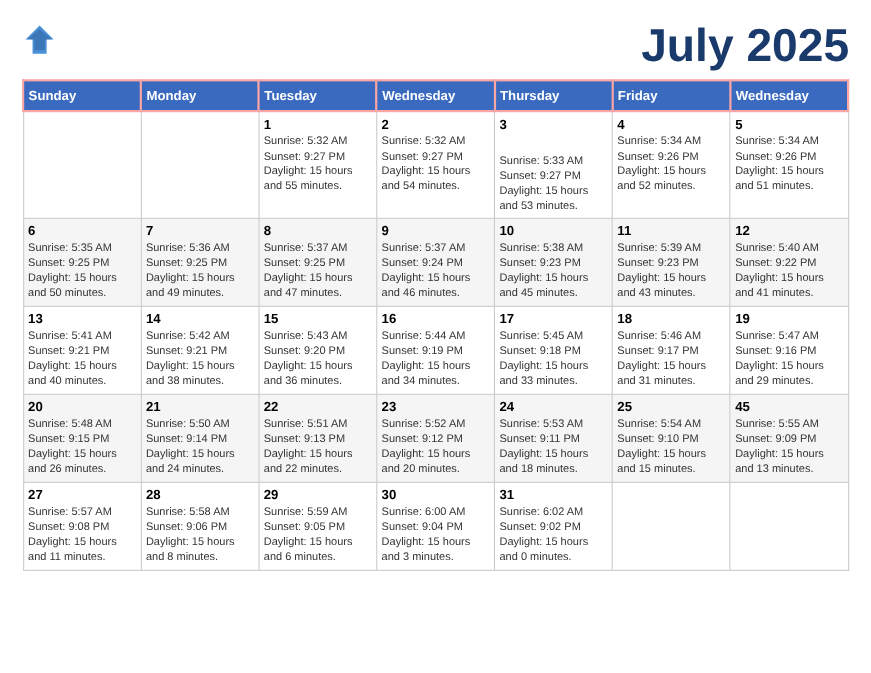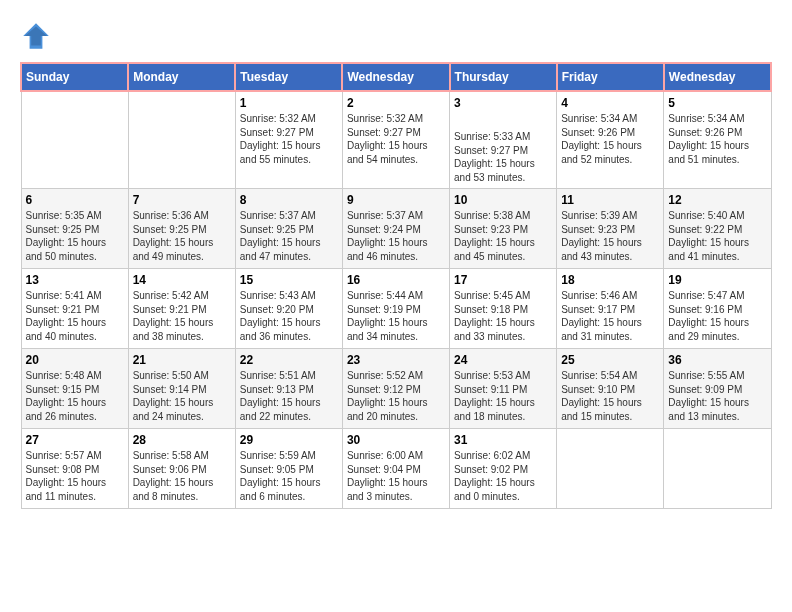--- a/index.html
+++ b/index.html
@@ -92,20 +92,21 @@
 <body>
 
 <div class="header-area">
   <div class="logo">
     <svg class="logo-icon" viewBox="0 0 40 40">
       <polygon points="20,4 36,20 28,20 28,36 12,36 12,20 4,20" fill="#4a90d9"></polygon>
       <polygon points="20,8 34,20 26,20 26,32 14,32 14,20 6,20" fill="#1a3a6b" opacity="0.3"></polygon>
     </svg>
   </div>
   <div class="title-area">
+    <div class="month-title">July 2025</div>
   </div>
 </div>
 
 <table class="calendar">
   <thead>
     <tr>
     <th>Sunday</th>
         <th>Monday</th>
         <th>Tuesday</th>
         <th>Wednesday</th>
@@ -268,21 +269,21 @@
 Sunset: 9:11 PM
 Daylight: 15 hours and 18 minutes.</div>
         </td>
         <td>
           <div class="day-number">25</div>
           <div class="day-info" style="white-space: pre-line;">Sunrise: 5:54 AM
 Sunset: 9:10 PM
 Daylight: 15 hours and 15 minutes.</div>
         </td>
         <td>
-          <div class="day-number">36</div>
+          <div class="day-number">45</div>
           <div class="day-info" style="white-space: pre-line;">Sunrise: 5:55 AM
 Sunset: 9:09 PM
 Daylight: 15 hours and 13 minutes.</div>
         </td>
       </tr>
       <tr>
         <td>
           <div class="day-number">27</div>
           <div class="day-info" style="white-space: pre-line;">Sunrise: 5:57 AM
 Sunset: 9:08 PM

